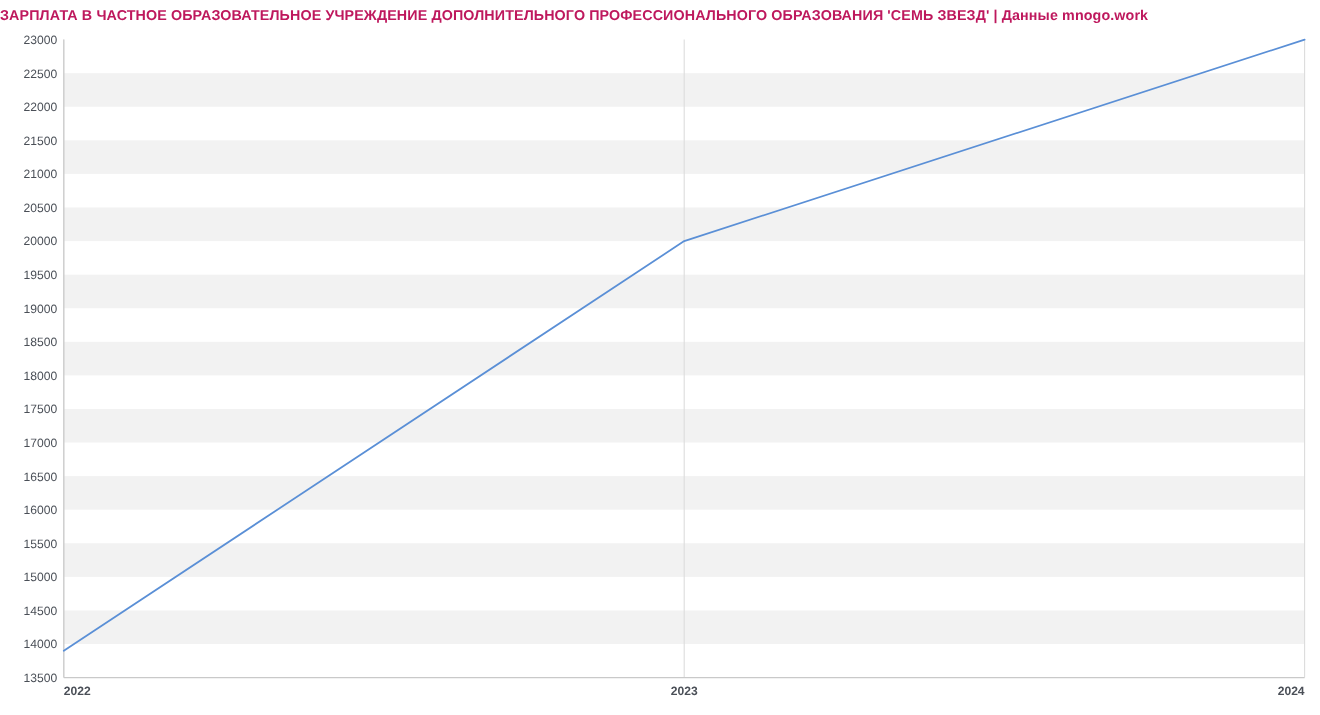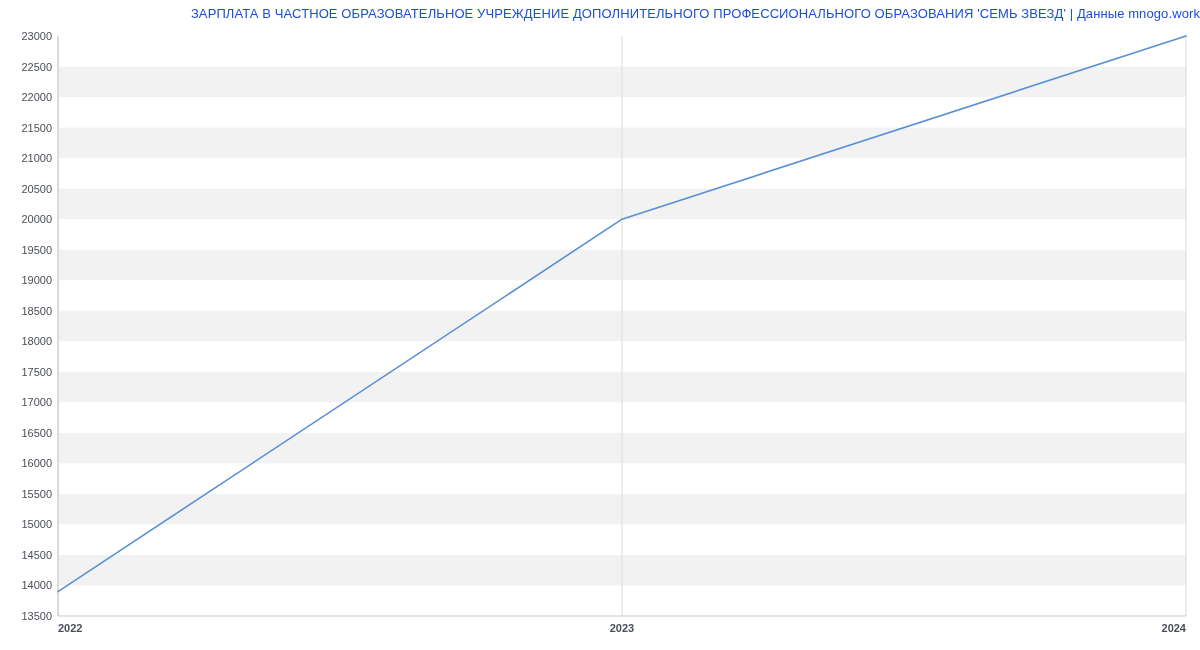--- a/index.html
+++ b/index.html
@@ -15,24 +15,24 @@
     position: relative;
     width: 1200px;
     height: 650px;
     box-sizing: border-box;
   }
   .title {
     position: absolute;
     top: 6px;
     left: 0;
     right: 0;
-    text-align: right;
+    text-align: left;
     font-size: 13px;
-    font-weight: 400;
-    color: #1d4ed8;
+    font-weight: 700;
+    color: #be185d;
     letter-spacing: 0.1px;
   }
   svg.plot {
     position: absolute;
     left: 0;
     top: 0;
   }
   .ytick text, .xtick text {
     font-size: 11px;
     fill: #4a4f57;

